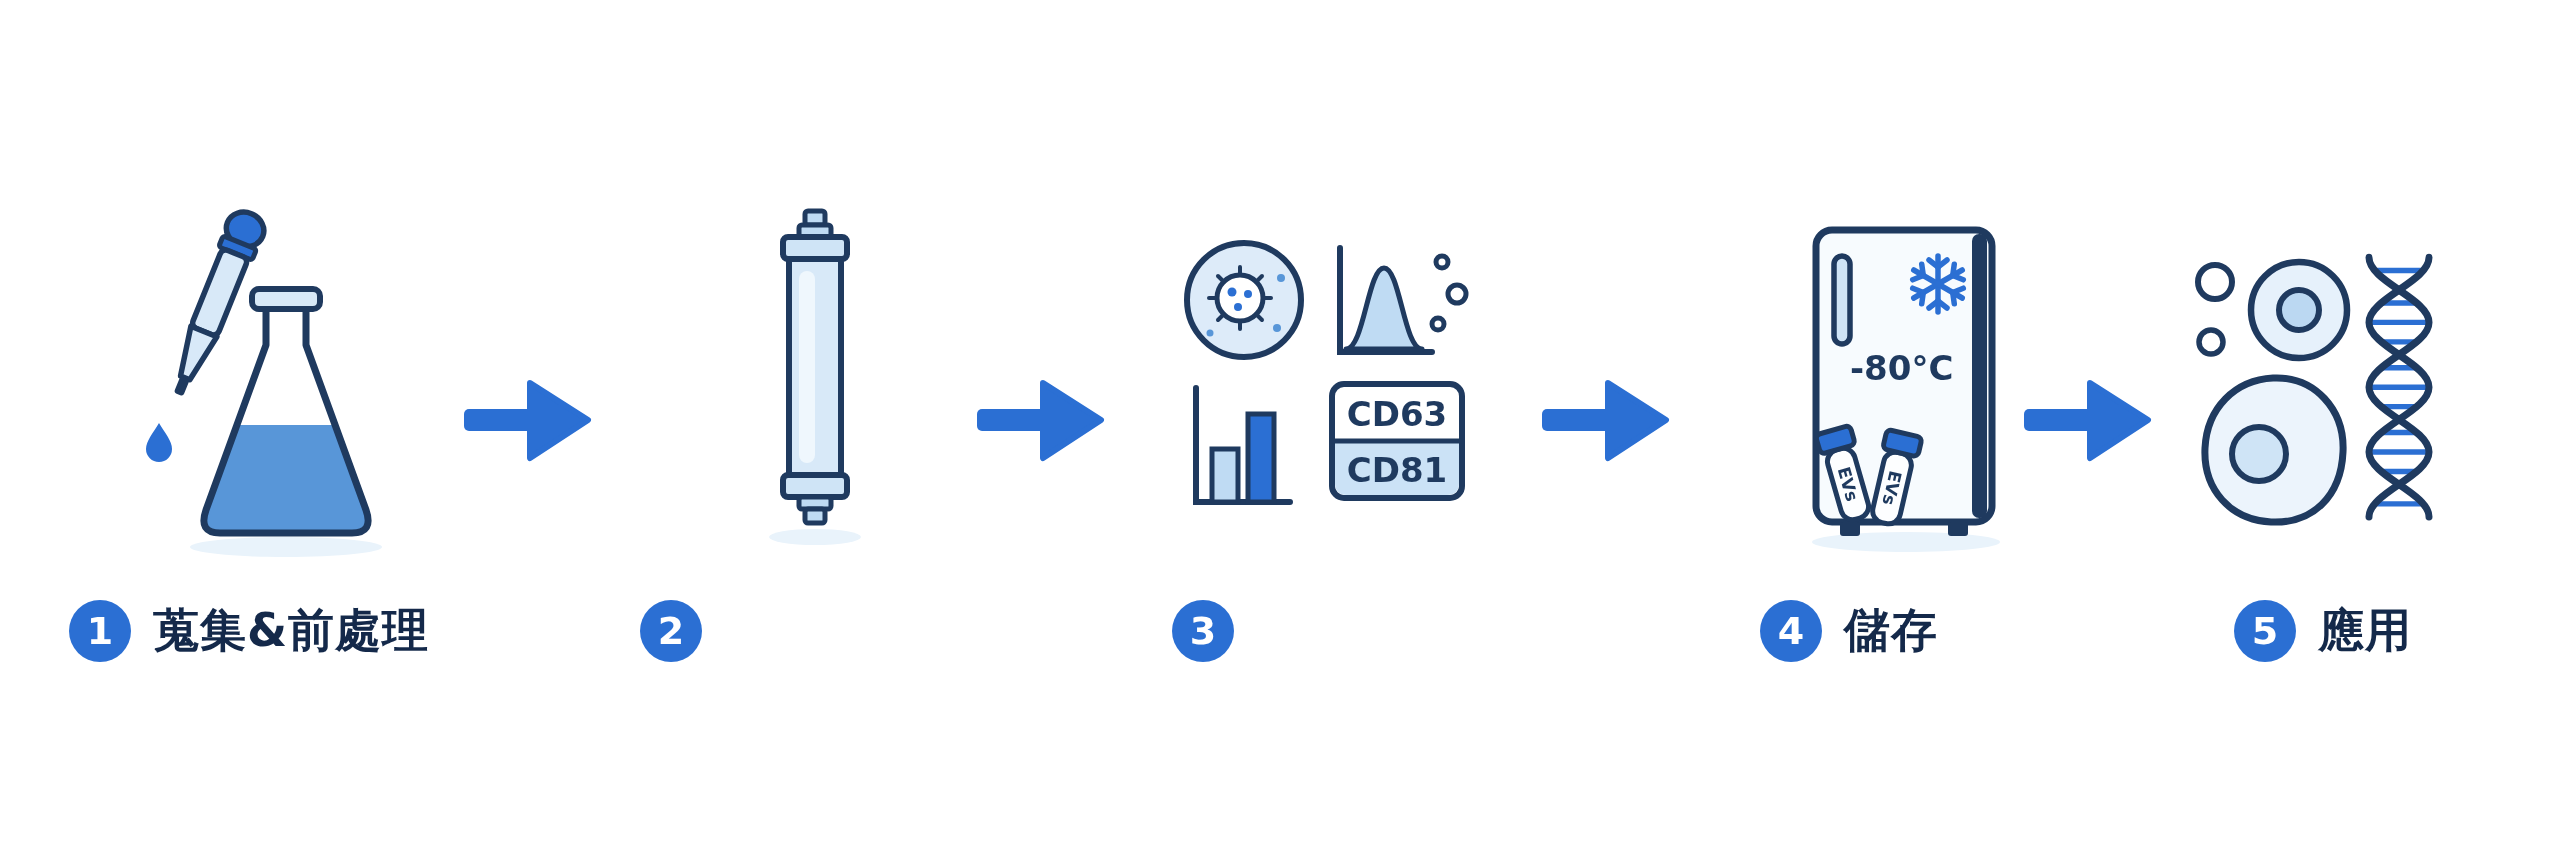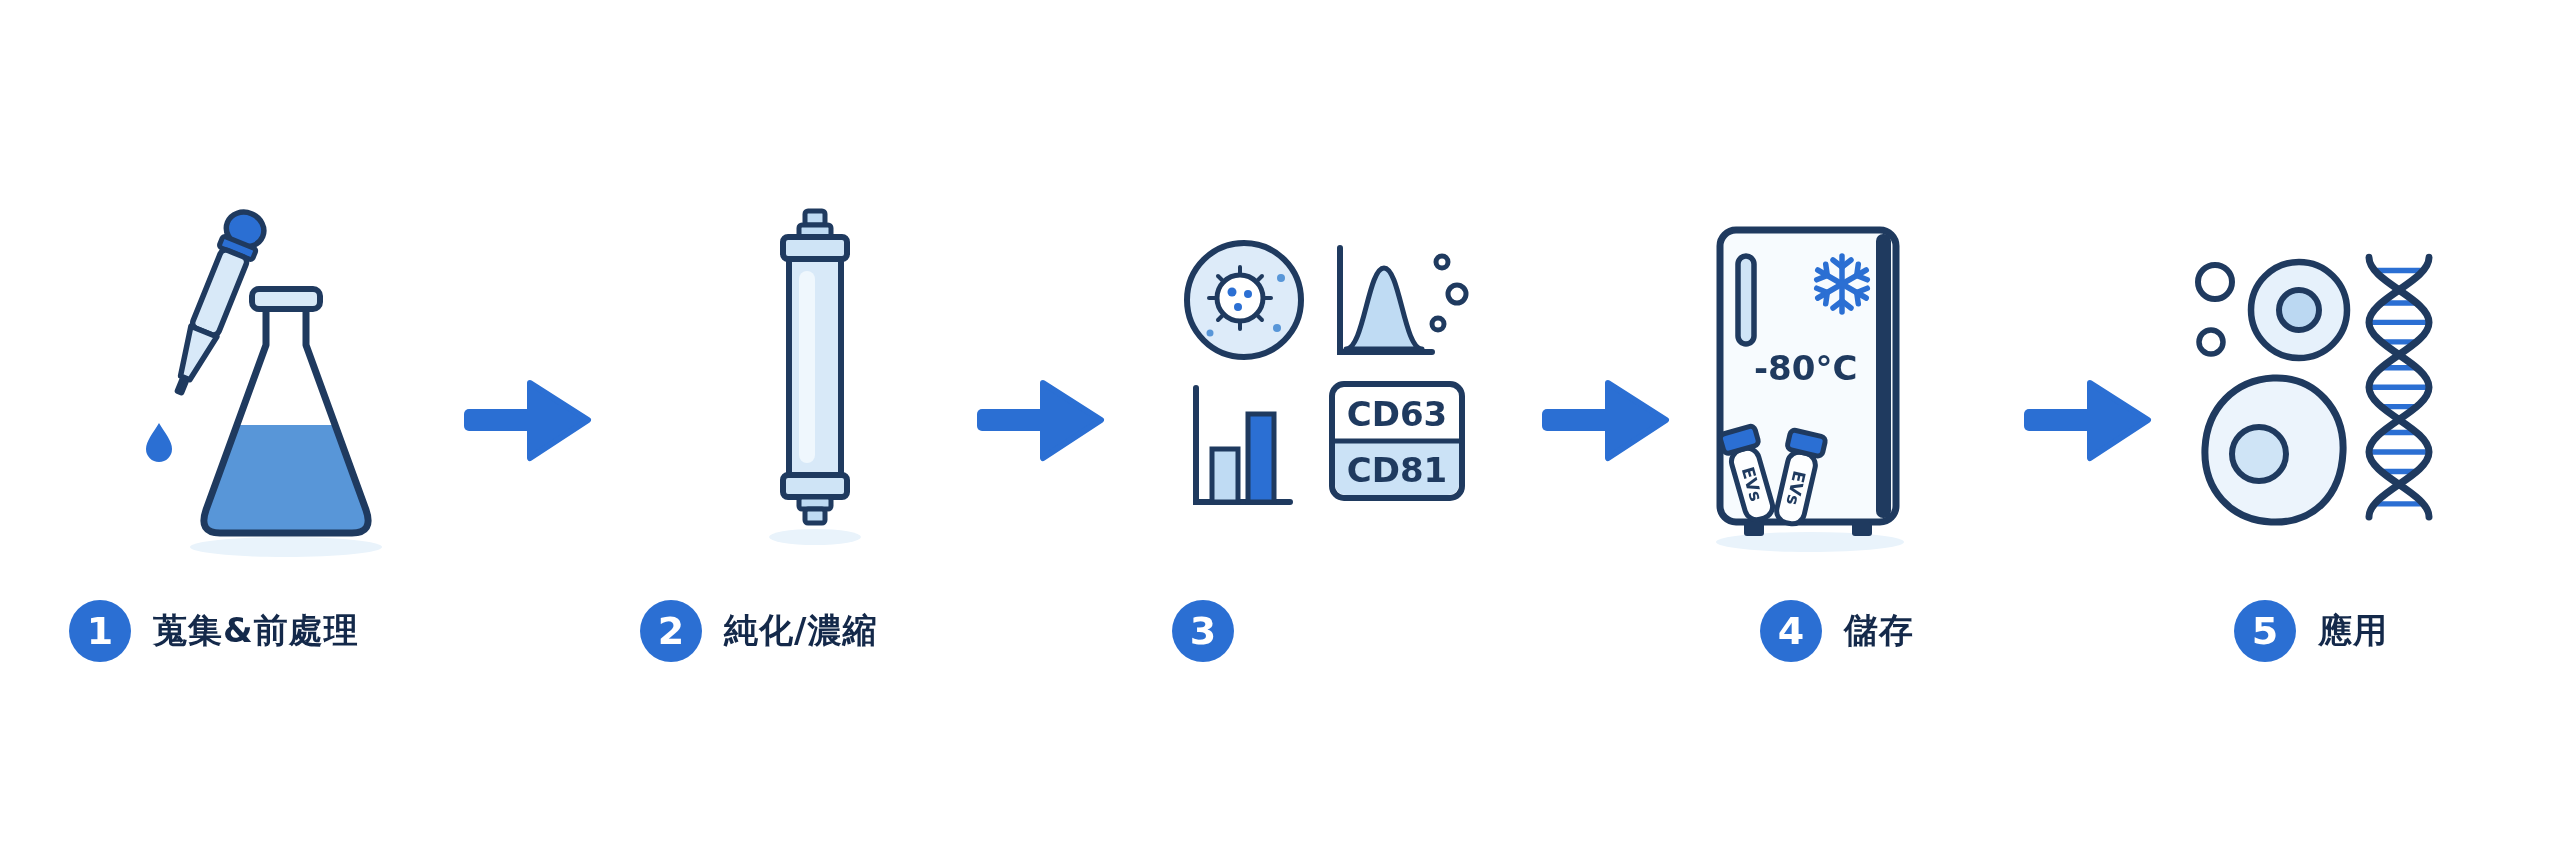--- a/index.html
+++ b/index.html
@@ -10,21 +10,21 @@
   .icon{position:absolute;}
   .arrow{position:absolute;}
   svg{display:block;}
   svg text{font-family:"DejaVu Sans","Liberation Sans",sans-serif;}
   .step-label{position:absolute;display:flex;align-items:center;gap:22px;height:64px;}
   .num{
     width:62px;height:62px;border-radius:50%;background:#2B6FD3;color:#ffffff;
     font-size:38px;font-weight:bold;display:flex;align-items:center;justify-content:center;
     line-height:1;
   }
-  .lbl{font-size:34px;font-weight:bold;color:#14294A;letter-spacing:1px;white-space:nowrap;}
+  .lbl{font-size:46px;font-weight:bold;color:#14294A;letter-spacing:1px;white-space:nowrap;}
 </style>
 </head>
 <body>
 
 <div id="canvas">
 
   <div class="icon" style="left:130px;top:195px">
     <svg viewBox="0 0 260 370" width="260" height="370">
       <ellipse cx="156" cy="352" rx="96" ry="10" fill="#E9F3FB"></ellipse>
       <g>
@@ -95,21 +95,21 @@
       <g>
         <rect x="152" y="148" width="130" height="114" rx="12" fill="#FFFFFF" stroke="#1F3A5F" stroke-width="6"></rect>
         <path d="M155,205 L279,205 L279,247 Q279,259 267,259 L167,259 Q155,259 155,247 Z" fill="#CBE2F6"></path>
         <line x1="152" y1="205" x2="282" y2="205" stroke="#1F3A5F" stroke-width="5"></line>
         <text x="217" y="190" text-anchor="middle" font-size="34" font-weight="bold" fill="#1F3A5F">CD63</text>
         <text x="217" y="246" text-anchor="middle" font-size="34" font-weight="bold" fill="#1F3A5F">CD81</text>
       </g>
     </svg>
   </div>
 
-  <div class="icon" style="left:1692px;top:222px">
+  <div class="icon" style="left:1788px;top:222px">
     <svg viewBox="0 0 235 335" width="235" height="335">
       <ellipse cx="118" cy="320" rx="94" ry="10" fill="#E9F3FB"></ellipse>
       <rect x="28" y="8" width="176" height="292" rx="16" fill="#F7FBFE" stroke="#1F3A5F" stroke-width="7"></rect>
       <rect x="184" y="12" width="15" height="284" rx="7" fill="#1F3A5F"></rect>
       <rect x="46" y="34" width="16" height="88" rx="8" fill="#CFE4F6" stroke="#1F3A5F" stroke-width="5.5"></rect>
       <g stroke="#2B6FD3" stroke-width="5.5" stroke-linecap="round" fill="none">
         <g>
           <line x1="150" y1="34" x2="150" y2="90"></line>
           <line x1="150" y1="45" x2="141" y2="38"></line>
             <line x1="150" y1="45" x2="159" y2="38"></line>
@@ -203,21 +203,20 @@
       <path d="M68,10 L126,47 L68,85 Z" fill="#2B6FD3" stroke="#2B6FD3" stroke-width="6" stroke-linejoin="round"></path>
     </svg>
   </div>
 
   <div class="step-label" style="left:69px;top:599px">
     <div class="num">1</div>
     <div class="lbl">蒐集&amp;前處理</div>
   </div>
   <div class="step-label" style="left:640px;top:599px">
     <div class="num">2</div>
-    <div class="lbl">純化/濃縮</div>
   </div>
   <div class="step-label" style="left:1172px;top:599px">
     <div class="num">3</div>
   </div>
   <div class="step-label" style="left:1760px;top:599px">
     <div class="num">4</div>
     <div class="lbl">儲存</div>
   </div>
   <div class="step-label" style="left:2234px;top:599px">
     <div class="num">5</div>

